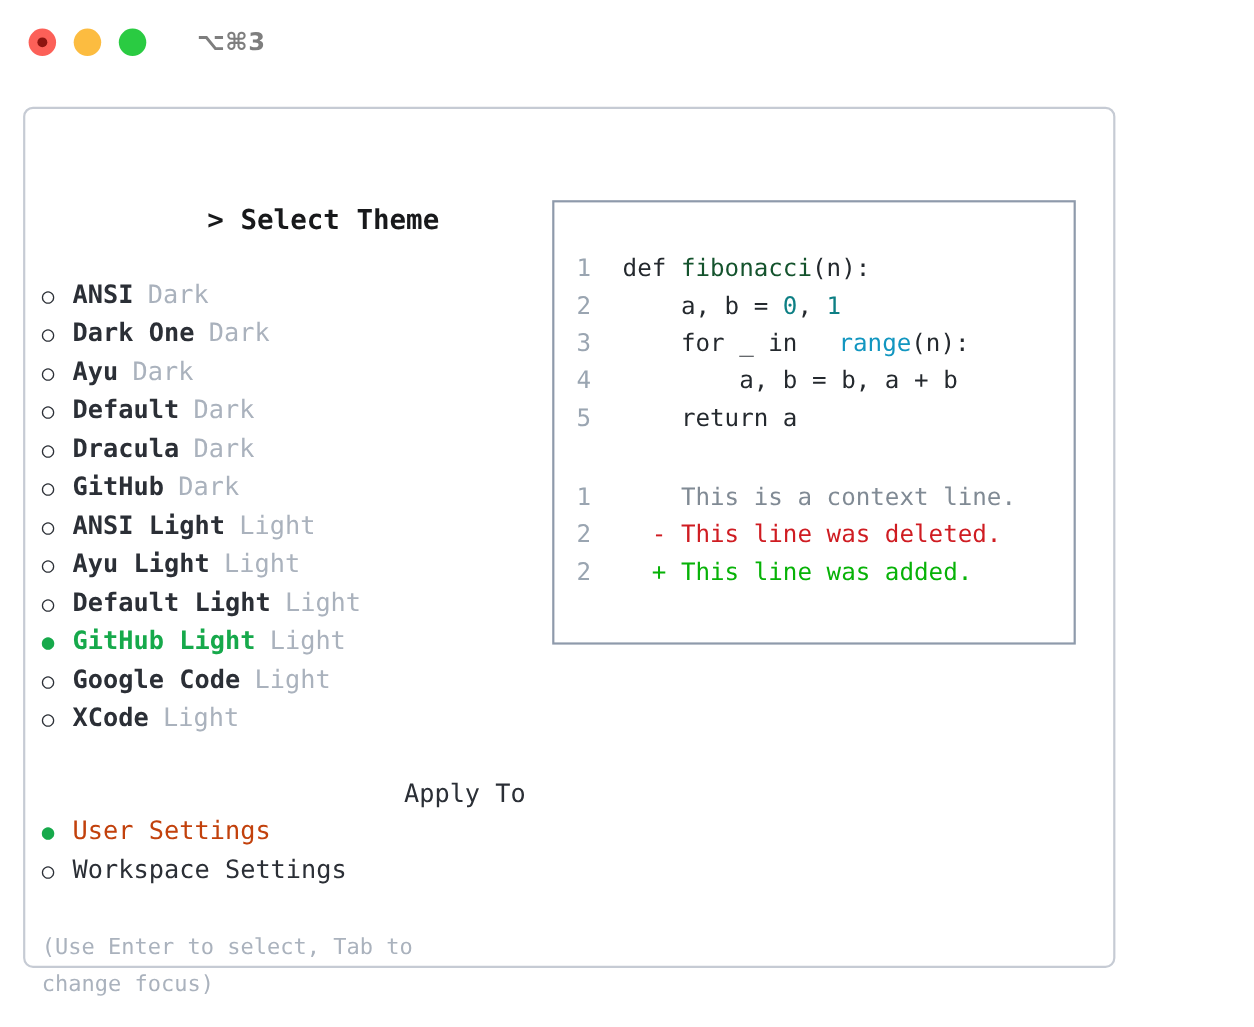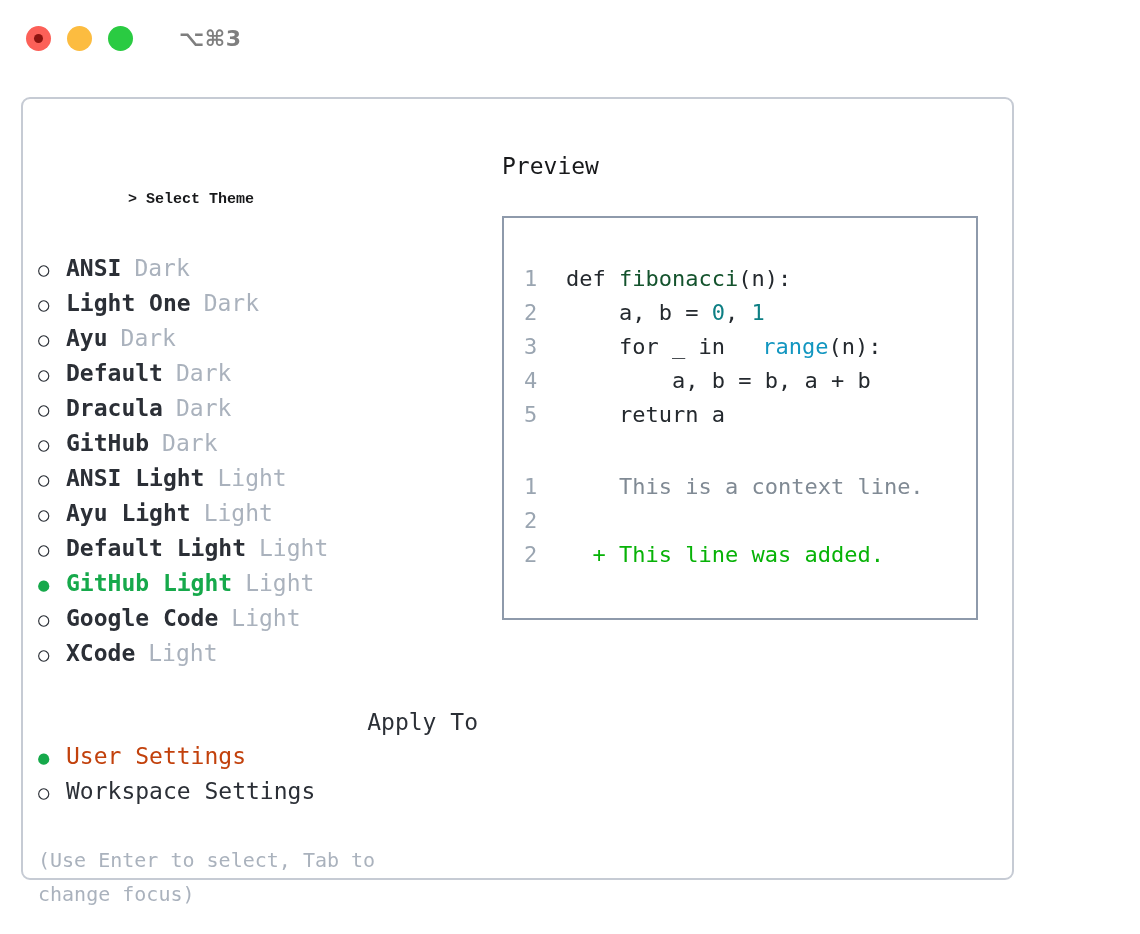--- a/index.html
+++ b/index.html
@@ -92,26 +92,25 @@
 
   
   .left-col {
     position: absolute;
     left: 15px;
     top: 50px;
     width: 440px;
   }
 
   .heading {
-    font-size: 15px;
+    font-size: 25px;
     line-height: 34px;
     color: #18191b;
     font-weight: 700;
     white-space: pre;
-    font-family: Liberation Mono, monospace;
   }
   .heading .caret { color: #18191b; }
 
   .opt-list { margin: 0; padding: 0; }
 
   .opt {
     display: flex;
     align-items: baseline;
     font-size: 23px;
     line-height: 34px;
@@ -229,21 +228,21 @@
     <div class="columns">
 
       <div class="left-col">
 
         <div class="heading">
           <span class="caret">&gt;</span><span> </span><span>Select Theme</span>
         </div>
 
         <div class="opt-list" id="theme-list">
             <div class="opt"><span class="marker">○</span><span class="label">ANSI</span><span class="tag">Dark</span></div>
-            <div class="opt"><span class="marker">○</span><span class="label">Light One</span><span class="tag">Dark</span></div>
+            <div class="opt"><span class="marker">○</span><span class="label">Dark One</span><span class="tag">Dark</span></div>
             <div class="opt"><span class="marker">○</span><span class="label">Ayu</span><span class="tag">Dark</span></div>
             <div class="opt"><span class="marker">○</span><span class="label">Default</span><span class="tag">Dark</span></div>
             <div class="opt"><span class="marker">○</span><span class="label">Dracula</span><span class="tag">Dark</span></div>
             <div class="opt"><span class="marker">○</span><span class="label">GitHub</span><span class="tag">Dark</span></div>
             <div class="opt"><span class="marker">○</span><span class="label">ANSI Light</span><span class="tag">Light</span></div>
             <div class="opt"><span class="marker">○</span><span class="label">Ayu Light</span><span class="tag">Light</span></div>
             <div class="opt"><span class="marker">○</span><span class="label">Default Light</span><span class="tag">Light</span></div>
             <div class="opt selected"><span class="marker">●</span><span class="label">GitHub Light</span><span class="tag">Light</span></div>
             <div class="opt"><span class="marker">○</span><span class="label">Google Code</span><span class="tag">Light</span></div>
             <div class="opt"><span class="marker">○</span><span class="label">XCode</span><span class="tag">Light</span></div>
@@ -255,34 +254,33 @@
 
         <div class="opt-list" id="apply-list">
             <div class="opt selected apply-opt"><span class="marker">●</span><span class="label">User Settings</span></div>
             <div class="opt apply-opt"><span class="marker">○</span><span class="label">Workspace Settings</span></div>
           </div>
 
         <div class="hint">(Use Enter to select, Tab to change focus)</div>
       </div>
 
       <div class="right-col">
-        <div class="preview-title">Preview</div>
 
         <div class="preview-box">
           <div id="code-block">
               <div class="code-line"><span class="ln">1</span><span class="code-text"><span>def </span><span class="tok-fn">fibonacci</span><span>(n):</span></span></div>
               <div class="code-line"><span class="ln">2</span><span class="code-text">    <span>a, b = </span><span class="tok-num">0</span><span>, </span><span class="tok-num">1</span></span></div>
               <div class="code-line"><span class="ln">3</span><span class="code-text">    <span>for _ in </span><span class="tok-call">range</span><span>(n):</span></span></div>
               <div class="code-line"><span class="ln">4</span><span class="code-text">        <span>a, b = b, a + b</span></span></div>
               <div class="code-line"><span class="ln">5</span><span class="code-text">    <span>return a</span></span></div>
             </div>
           <div class="diff-gap"></div>
           <div id="diff-block">
               <div class="code-line"><span class="ln">1</span><span class="code-text diff-ctx">    This is a context line.</span></div>
-              <div class="code-line"><span class="ln">2</span></div>
+              <div class="code-line"><span class="ln">2</span><span class="code-text diff-del">  - This line was deleted.</span></div>
               <div class="code-line"><span class="ln">2</span><span class="code-text diff-add">  + This line was added.</span></div>
             </div>
         </div>
       </div>
 
     </div>
   </div>
 </div>
 
 </body></html>

